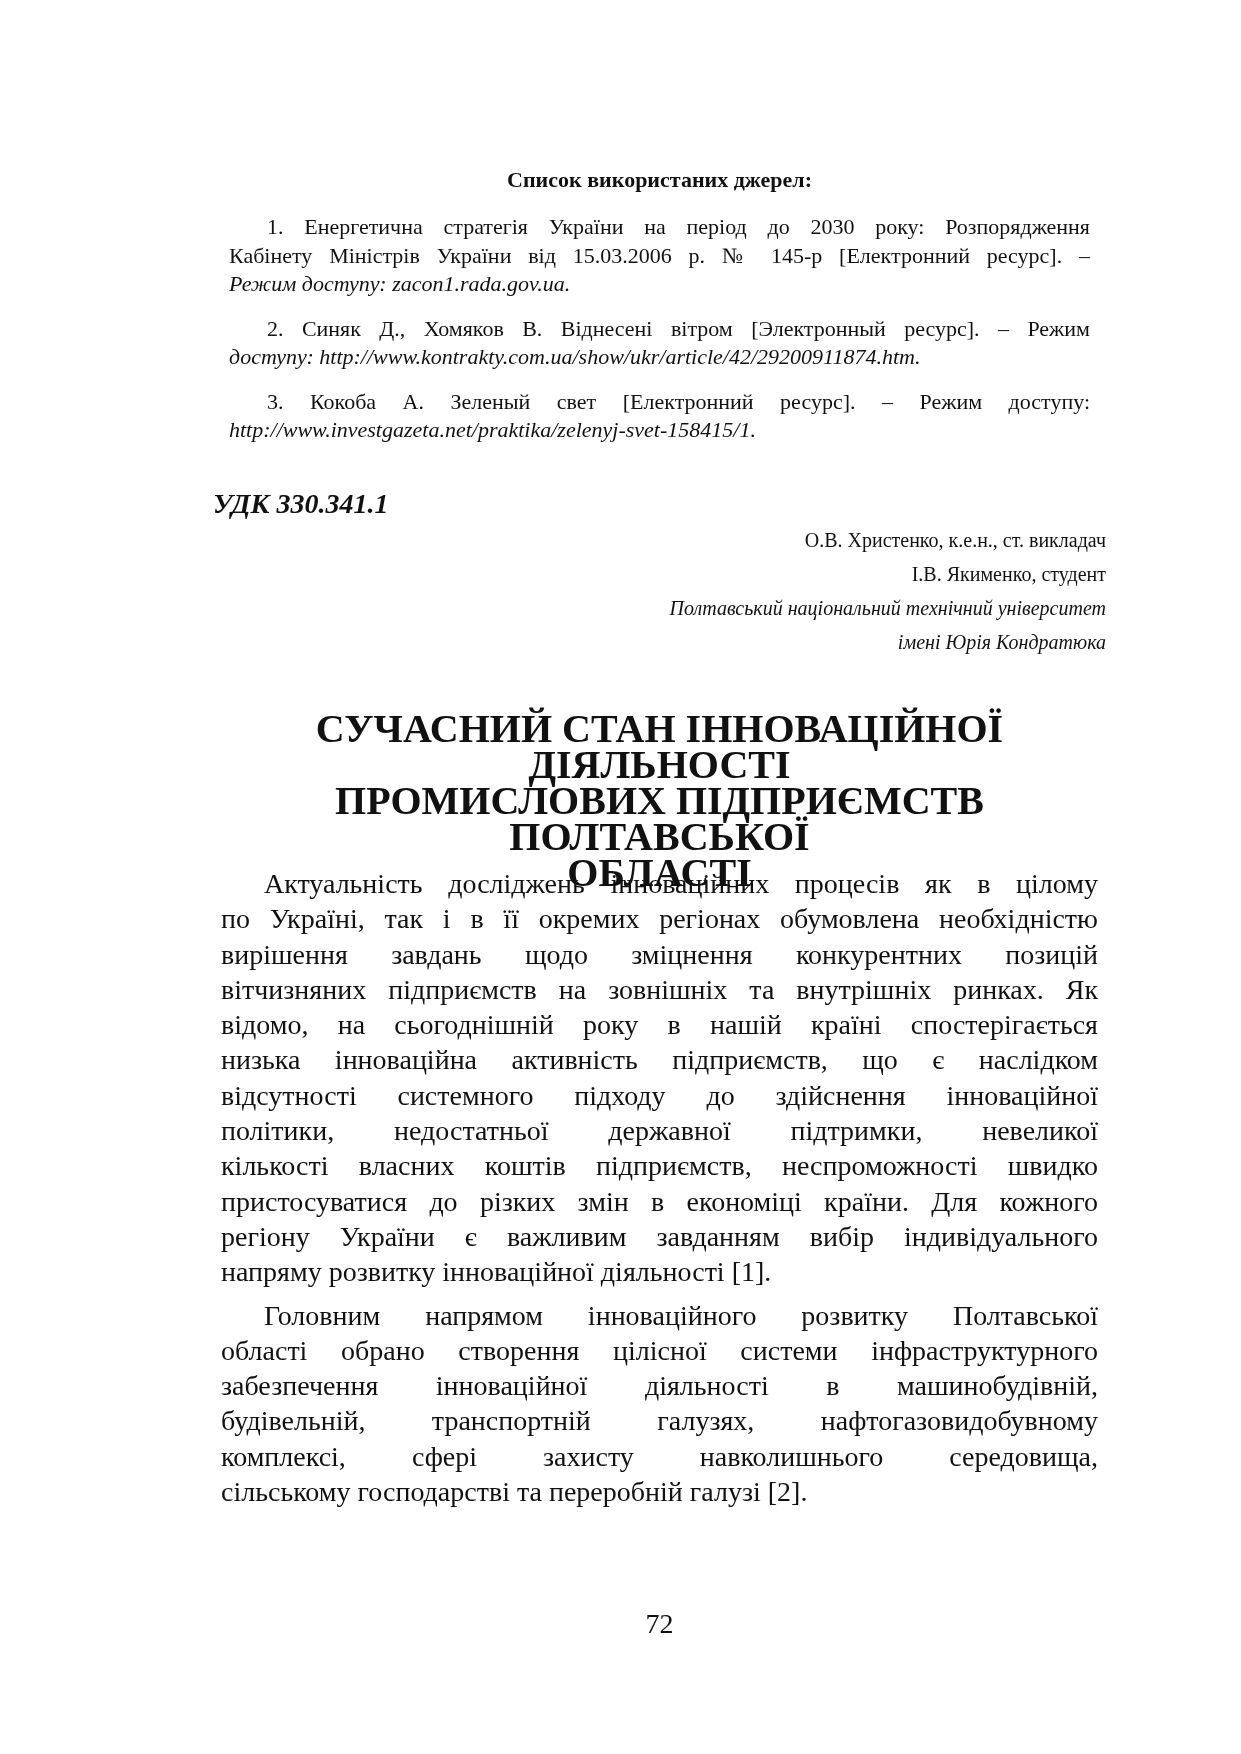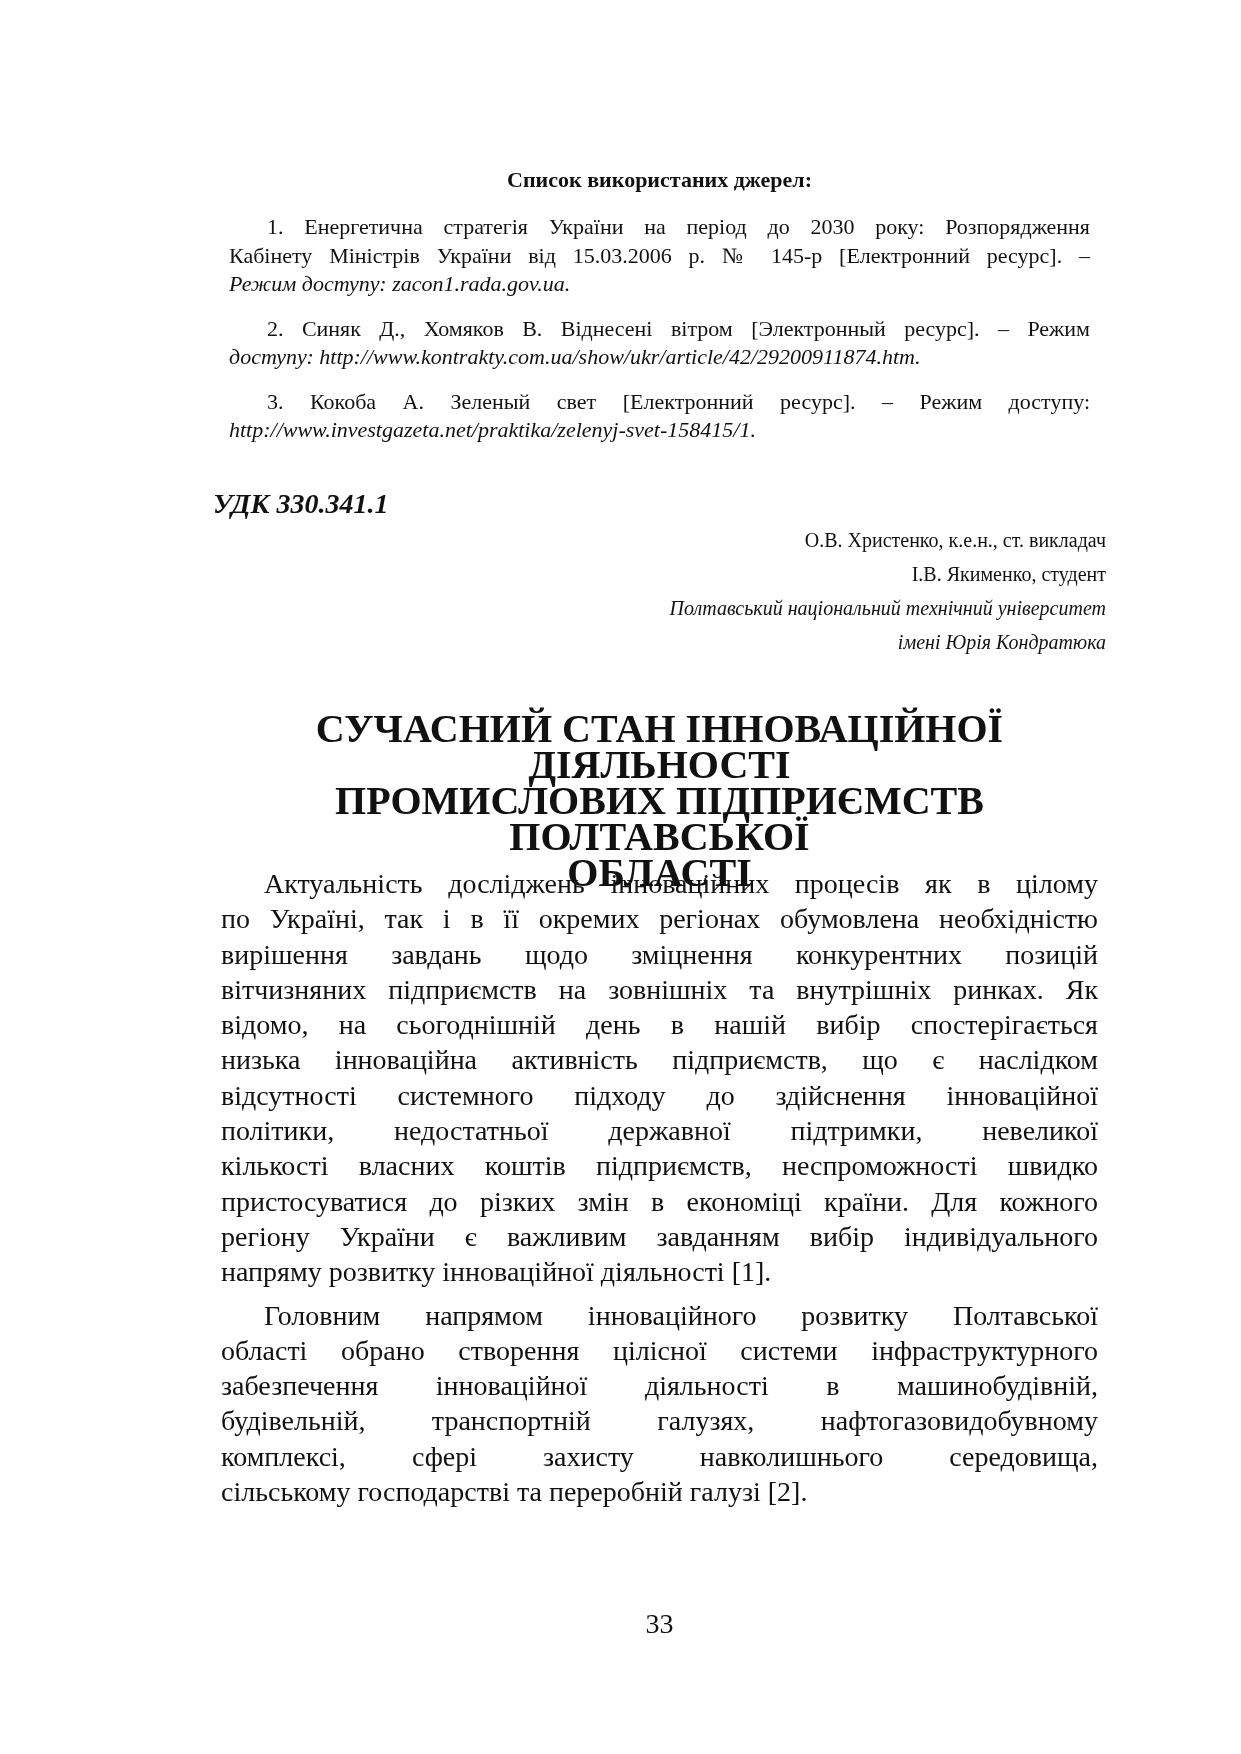--- a/index.html
+++ b/index.html
@@ -166,33 +166,33 @@
     <div>ПРОМИСЛОВИХ ПІДПРИЄМСТВ ПОЛТАВСЬКОЇ</div>
     <div>ОБЛАСТІ</div>
   </div>
 
   <div class="body">
     <div class="para">
       <span class="jwrap line indent">Актуальність досліджень інноваційних процесів як в цілому</span>
       <span class="jwrap line">по Україні, так і в її окремих регіонах обумовлена необхідністю</span>
       <span class="jwrap line">вирішення завдань щодо зміцнення конкурентних позицій</span>
       <span class="jwrap line">вітчизняних підприємств на зовнішніх та внутрішніх ринках. Як</span>
-      <span class="jwrap line">відомо, на сьогоднішній день в нашій вибір спостерігається</span>
+      <span class="jwrap line">відомо, на сьогоднішній року в нашій країні спостерігається</span>
       <span class="jwrap line">низька інноваційна активність підприємств, що є наслідком</span>
       <span class="jwrap line">відсутності системного підходу до здійснення інноваційної</span>
       <span class="jwrap line">політики, недостатньої державної підтримки, невеликої</span>
       <span class="jwrap line">кількості власних коштів підприємств, неспроможності швидко</span>
       <span class="jwrap line">пристосуватися до різких змін в економіці країни. Для кожного</span>
       <span class="jwrap line">регіону України є важливим завданням вибір індивідуального</span>
       <span class="line last">напряму розвитку інноваційної діяльності [1].</span>
     </div>
     <div class="para">
       <span class="jwrap line indent">Головним напрямом інноваційного розвитку Полтавської</span>
       <span class="jwrap line">області обрано створення цілісної системи інфраструктурного</span>
       <span class="jwrap line">забезпечення інноваційної діяльності в машинобудівній,</span>
       <span class="jwrap line">будівельній, транспортній галузях, нафтогазовидобувному</span>
       <span class="jwrap line">комплексі, сфері захисту навколишнього середовища,</span>
       <span class="line last">сільському господарстві та переробній галузі [2].</span>
     </div>
   </div>
 
-  <div class="page-number">33</div>
+  <div class="page-number">72</div>
 </div>
 
 </body></html>

